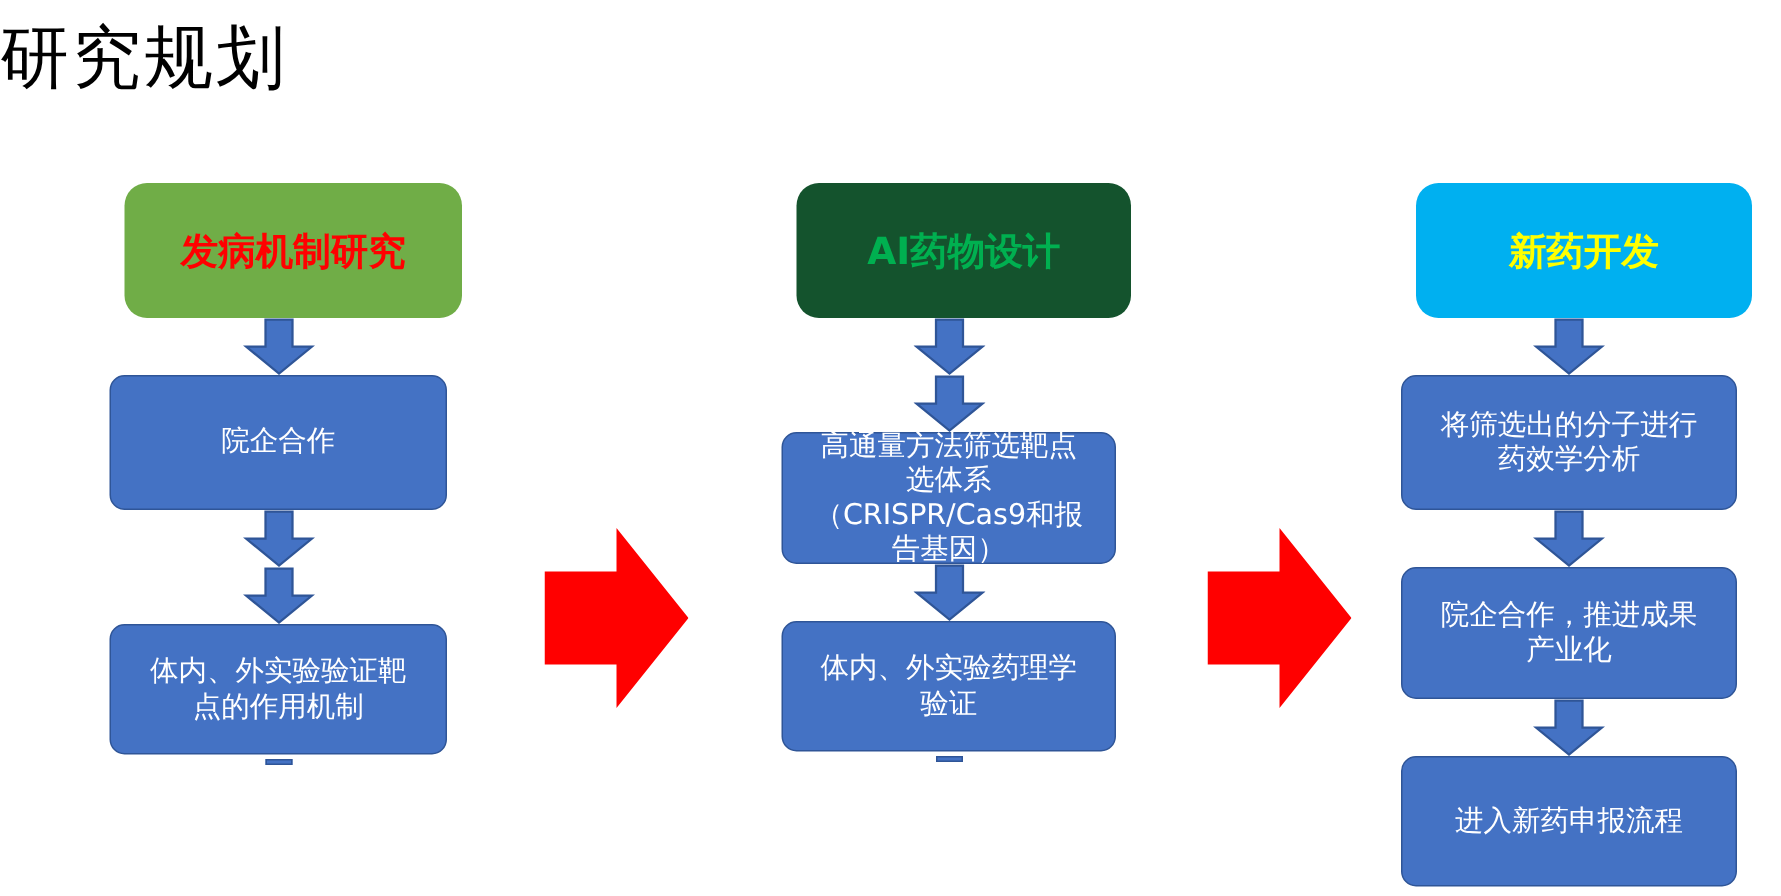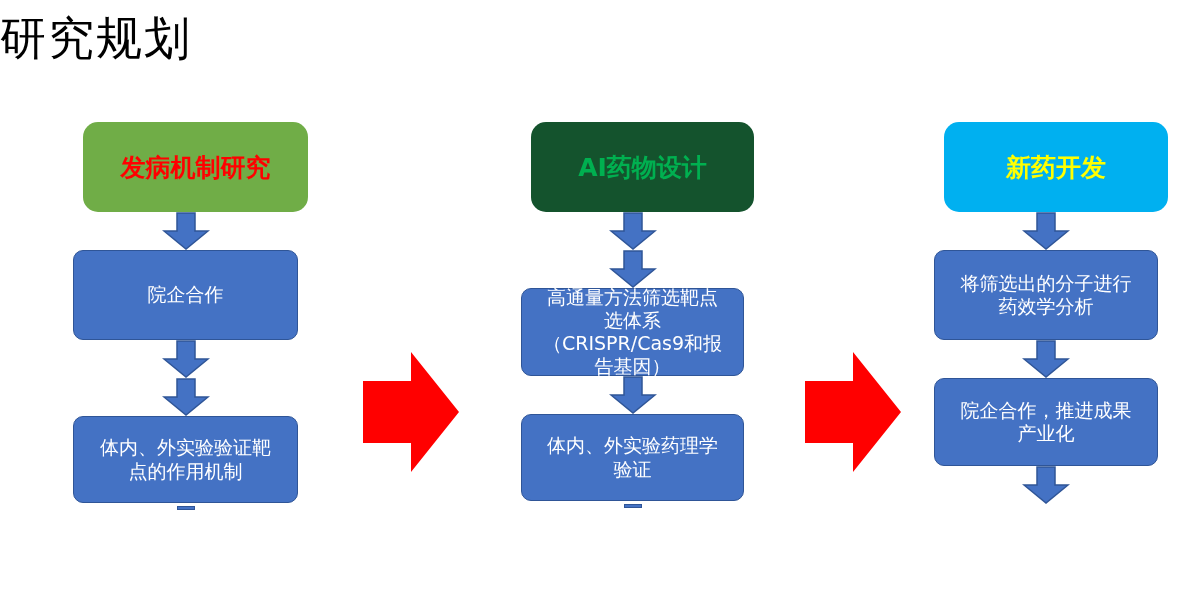--- a/index.html
+++ b/index.html
@@ -147,20 +147,21 @@
           <polygon points="15,1 33,1 33,19 46,19 24,37 2,19 15,19" fill="#4472C4" stroke="#2F5597" stroke-width="1.5"></polygon>
         </svg>
     </div>
     <div class="step s2">院企合作，推进成果
 产业化</div>
     <div class="varrow">
       <svg width="48" height="38" viewBox="0 0 48 38">
           <polygon points="15,1 33,1 33,19 46,19 24,37 2,19 15,19" fill="#4472C4" stroke="#2F5597" stroke-width="1.5"></polygon>
         </svg>
     </div>
+    <div class="step s3">进入新药申报流程</div>
   </div>
 
   <div class="flow-arrow flow-arrow-1">
     <svg width="96" height="120" viewBox="0 0 96 120">
         <polygon points="0,29 48,29 48,0 96,60 48,120 48,91 0,91" fill="#FF0000"></polygon>
       </svg>
   </div>
   <div class="flow-arrow flow-arrow-2">
     <svg width="96" height="120" viewBox="0 0 96 120">
         <polygon points="0,29 48,29 48,0 96,60 48,120 48,91 0,91" fill="#FF0000"></polygon>

